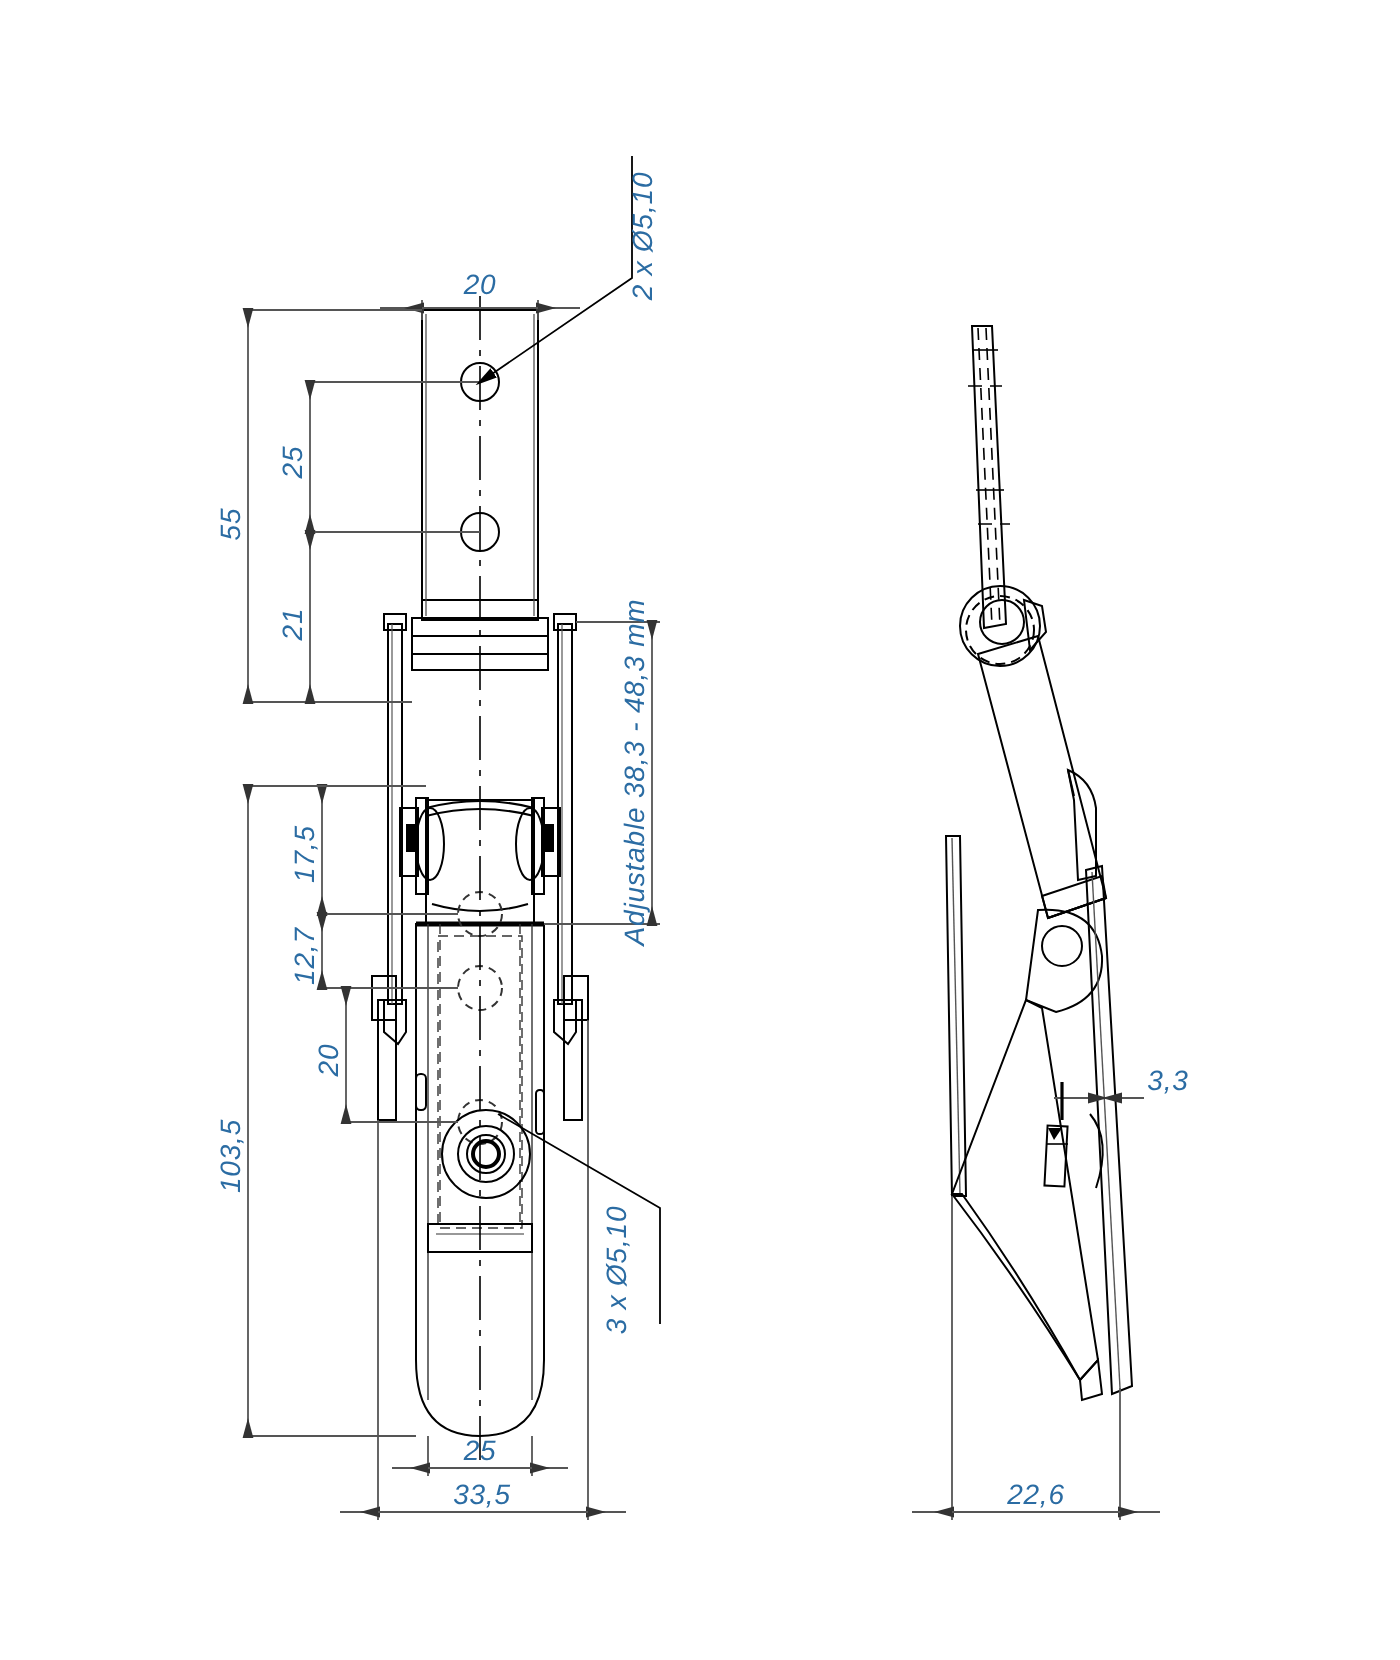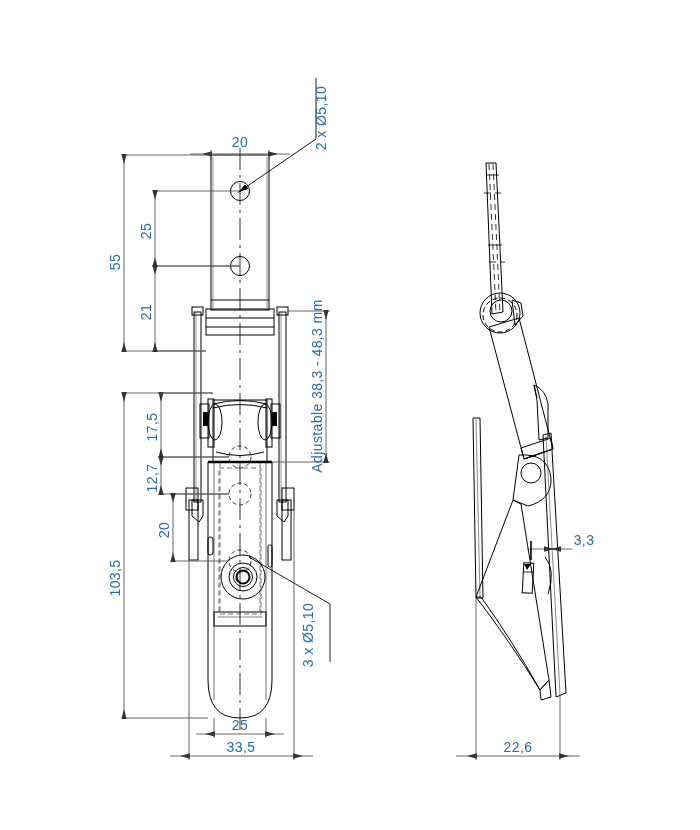--- a/index.html
+++ b/index.html
@@ -1,21 +1,21 @@
 <!DOCTYPE html>
 <html><head>
 <meta charset="utf-8">
 <style>
   html,body{margin:0;padding:0;}
   body{
     width:700px;height:830px;background:#ffffff;
     font-family:"Liberation Sans", sans-serif;
     overflow:hidden;position:relative;
   }
-  #sheet{position:absolute;left:0;top:0;width:622px;height:830px;}
+  #sheet{position:absolute;left:0;top:0;width:622px;height:830px;font-style:italic;}
   svg{display:block;}
   .dimtxt{
     font-family:"Liberation Sans", sans-serif;
     font-size:14px;
     fill:#2b6ca3;
     letter-spacing:0.4px;
   }
 </style>
 </head>
 <body>

